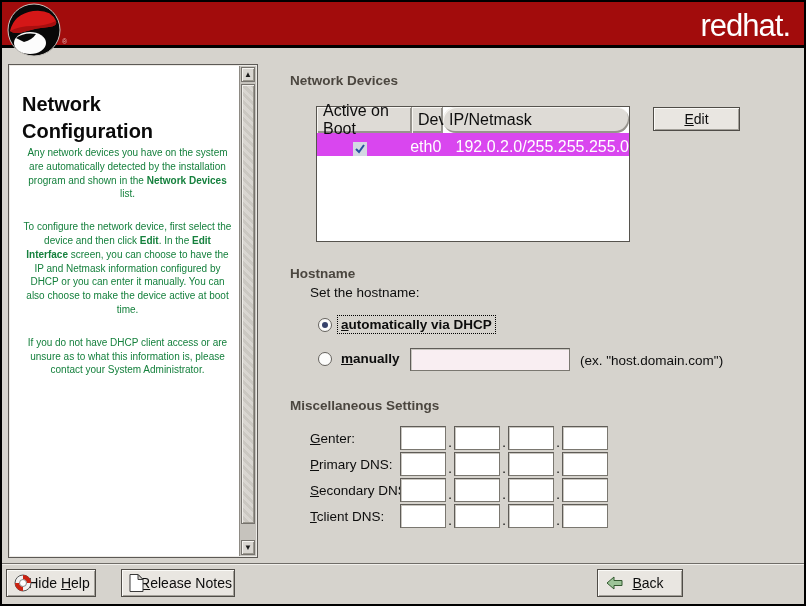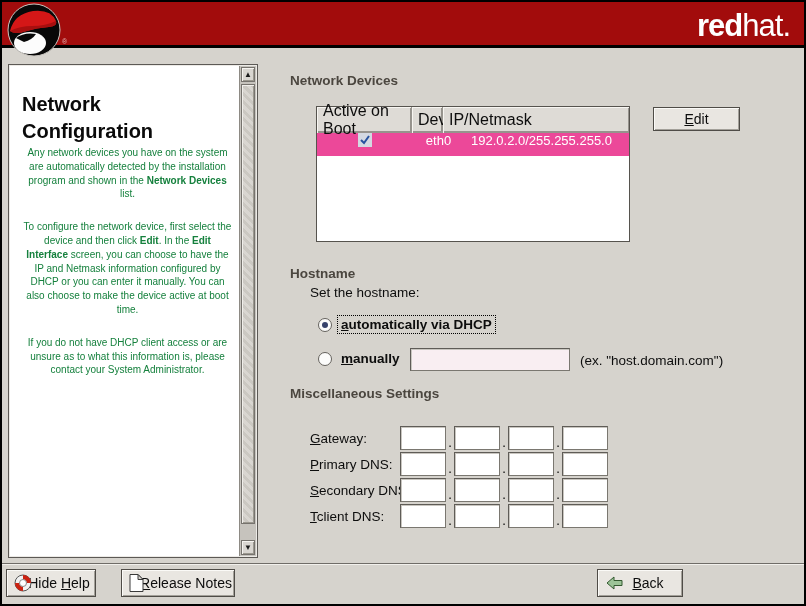--- a/index.html
+++ b/index.html
@@ -5,21 +5,21 @@
   * { margin:0; padding:0; box-sizing:border-box; }
   html,body { width:806px; height:606px; }
   body { font-family:"Liberation Sans", sans-serif; background:#d6d3cd; position:relative; }
   #screen { position:absolute; inset:0; border:2px solid #000; background:#d6d3cd; overflow:hidden; }
 
   
   .topbar { position:absolute; left:0; right:0; top:0; height:46px; background:#a20c0c; border-bottom:3px solid #000; }
   .logo { position:absolute; left:4px; top:0; width:56px; height:56px; z-index:3; }
   .registered { position:absolute; left:60px; top:36px; color:#e5b9b9; font-size:7px; z-index:3; }
   .wordmark { position:absolute; right:14px; top:6px; color:#fff; font-size:31px; letter-spacing:-1px; z-index:3; }
-  .wordmark .b { font-weight:bold; }
+  .wordmark .b { font-weight:normal; }
   .wordmark .l { font-weight:normal; }
 
   
   .help-panel { position:absolute; left:6px; top:62px; width:250px; height:494px;
     background:#fff; border:1px solid #5c5955; box-shadow:0 0 0 1px #eceae6 inset; overflow:hidden; }
   .help-content { position:absolute; left:0; top:0; right:18px; bottom:0; overflow:hidden; padding:26px 6px 0 13px; }
   .help-title { font-size:20px; font-weight:bold; color:#0a0a0a; line-height:1.35; margin-bottom:1px; }
   .help-p { font-size:10px; color:#15803d; line-height:1.38; margin-bottom:19px;text-align:center; }
   .help-p b { font-weight:bold; }
   .scrollbar { position:absolute; top:1px; bottom:1px; right:1px; width:17px; background:#c6c3bd; border-left:1px solid #8d8a84; }
@@ -39,22 +39,22 @@
   .btn .mn, .u { text-decoration:underline; }
   .btn-icon { position:absolute; left:7px; top:50%; transform:translateY(-50%); display:flex; }
   .entry { background:#fff; border:1px solid #7a7770; border-top-color:#5f5c57; border-left-color:#5f5c57;
     box-shadow:inset 1px 1px 0 #c9c6c0; font-size:13px; padding:0 3px; font-family:"Liberation Sans",sans-serif; }
 
   
   .tbl { position:absolute; left:314px; top:104px; width:314px; height:136px; background:#fff; border:1px solid #56534e; }
   .tbl-head { display:flex; height:26px; }
   .th { background:#dedbd6; border-right:1px solid #98958f; box-shadow:inset 1px 1px 0 #f7f5f1, inset -1px -2px 0 #96938d;
     font-size:16px; color:#0d0d0d; display:flex; align-items:center; padding-left:6px; }
-  .th:nth-child(1){ width:95px; } .th:nth-child(2){ width:31px; } .th:nth-child(3){ flex:1; border-right:none; }
-  .tbl-row { display:flex; height:23px; background:#ec4899; color:#fff; font-size:13px; align-items:flex-start; }
+  .th:nth-child(1){ width:95px; } .th:nth-child(2){ width:31px; } .th:nth-child(3){ flex:1; border-right:none;border-radius:13px; }
+  .tbl-row { display:flex; height:23px; background:#d946ef; color:#fff; font-size:16px; align-items:flex-end; }
   .td-check { width:95px; display:flex; justify-content:center; }
   .td-dev { width:53px; text-align:center; }
   .td-ip { flex:1; padding-left:6px; }
   .checkbox { width:14px; height:14px; background:#d3d8e2; border:1px solid #3c4burgh66; border-color:#434c63 #e2e6ee #e2e6ee #434c63; position:relative; }
   .checkbox svg { position:absolute; left:0; top:0; }
 
   
   .radio-row { position:absolute; display:flex; align-items:center;font-weight:bold; }
   .radio { width:14px; height:14px; border-radius:50%; background:#fcfcfb; border:1px solid #64615c;
     box-shadow:inset 1px 1px 1px #aka; position:relative; flex:none; }
@@ -141,23 +141,23 @@
   </div>
 
   <div class="radio-row" style="left:316px; top:348px;">
     <div class="radio"></div>
     <div class="radio-label"><span class="u">m</span><span>anually</span></div>
   </div>
 
   <input class="entry host-entry" value="" style="">
   <div class="host-hint">(ex. "host.domain.com")</div>
 
-  <div class="section-label" style="left:288px; top:384px;">Miscellaneous Settings</div>
-
-  <div class="plain-label" style="left:308px; top:429px;"><span class="u">G</span><span>ateway:</span></div>
+  <div class="section-label" style="left:288px; top:396px;">Miscellaneous Settings</div>
+
+  <div class="plain-label" style="left:308px; top:429px;"><span class="u">G</span><span>enter:</span></div>
   <div class="octet-row" style="top:424px;">
     <input class="entry octet" value="" style="">
       <span class="dot">.</span>
       <input class="entry octet" value="" style="">
       <span class="dot">.</span>
       <input class="entry octet" value="" style="">
       <span class="dot">.</span>
       <input class="entry octet" value="" style="">
   </div>
 

